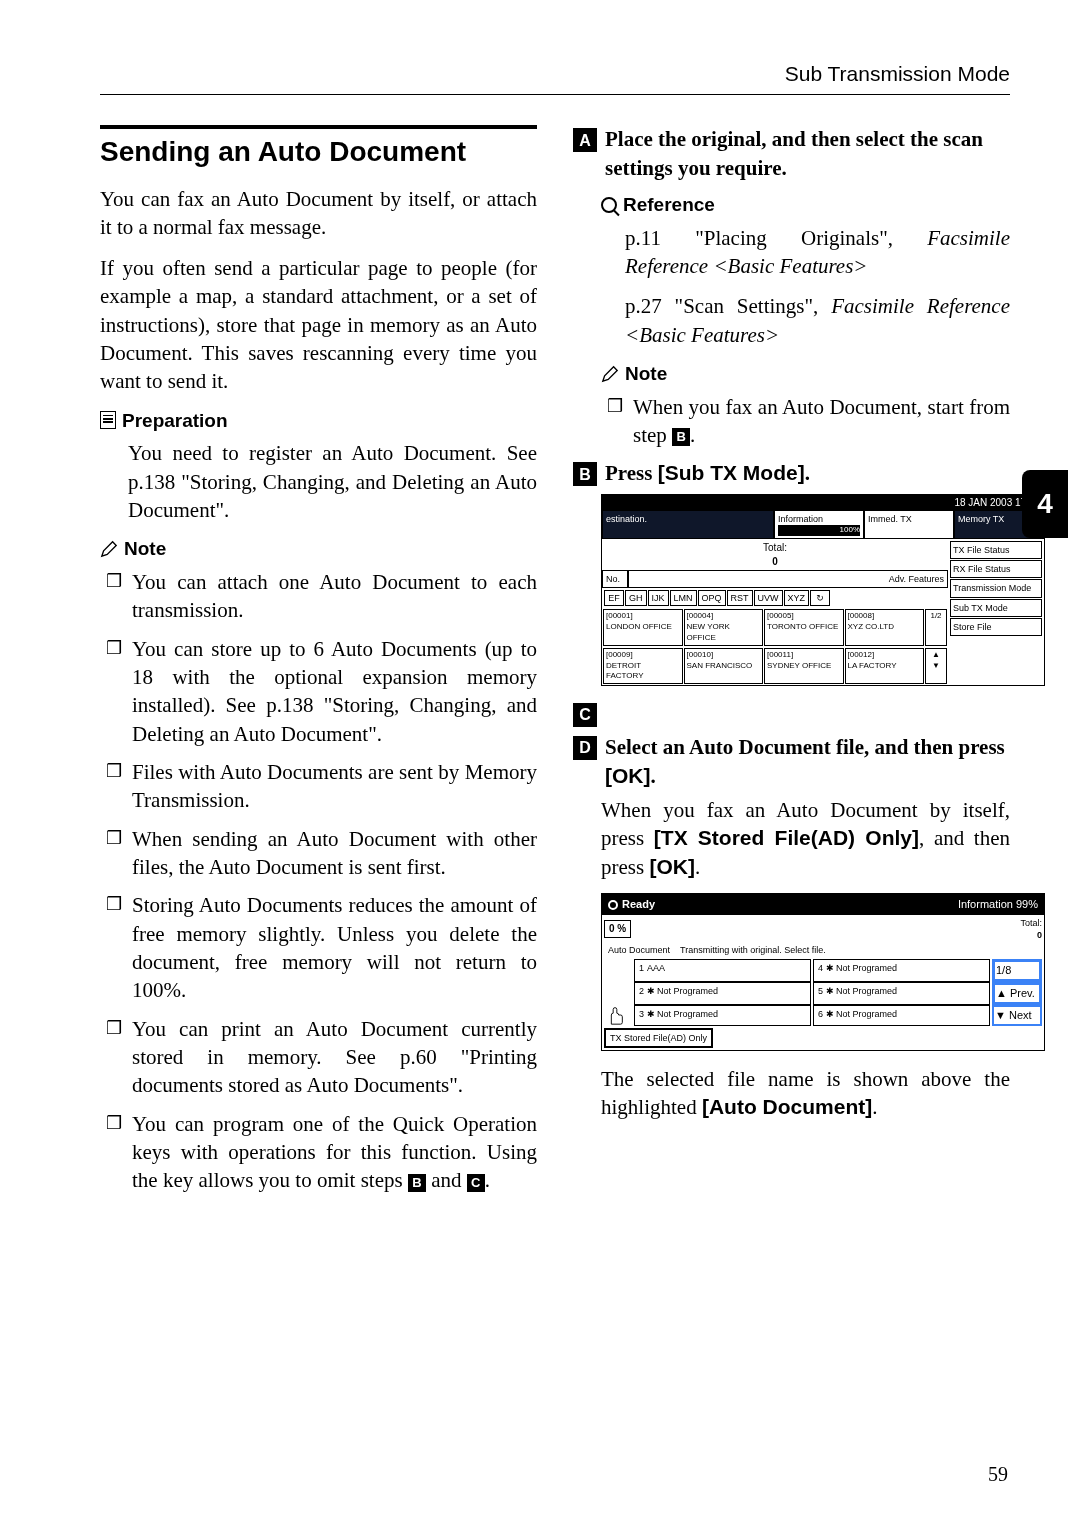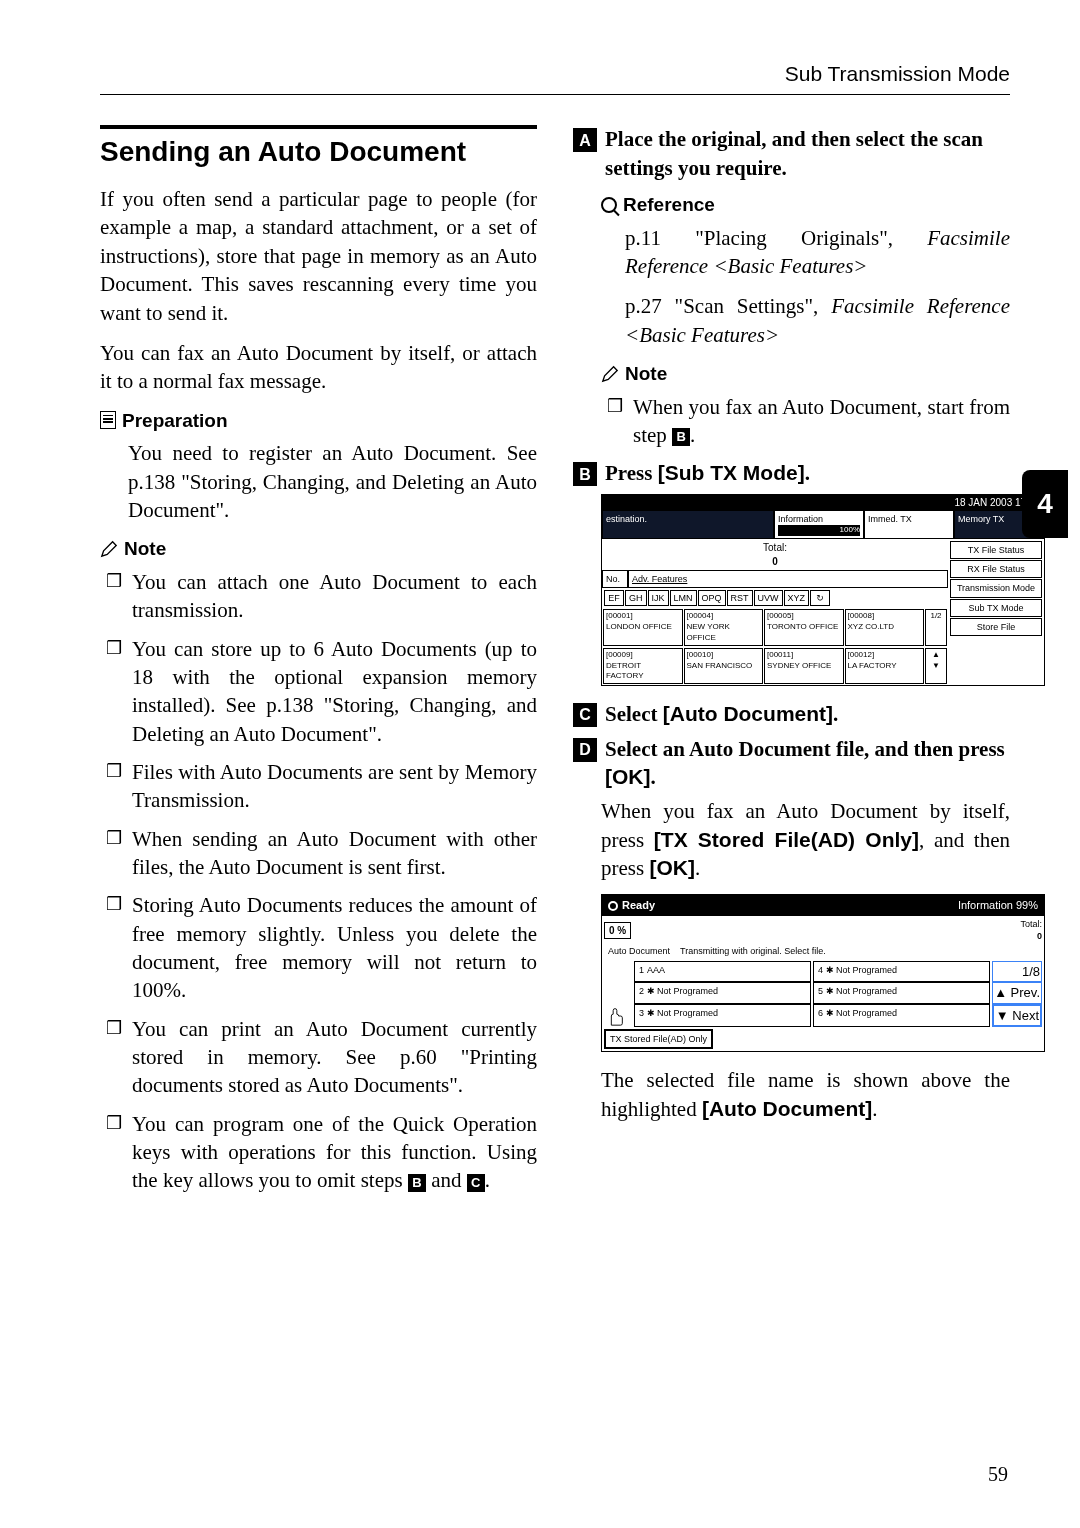--- a/index.html
+++ b/index.html
@@ -109,35 +109,35 @@
   .ss1-cell {
     border: 1px solid #000;
     padding: 2px 3px;
     flex: 1;
     font-size: 9px;
   }
   .ss1-dark { background: #0f172a; color: #fff; }
   .ss1-btns { display: flex; flex-wrap: wrap; gap: 1px; padding: 2px; }
   .ss1-key { border: 1px solid #000; padding: 1px 3px; font-size: 9px; min-width: 20px; text-align: center; }
   .ss1-side { display: flex; flex-direction: column; gap: 1px; padding: 2px; width: 96px; }
-  .ss1-side .btn { border: 1px solid #000; padding: 2px; text-align: center; font-size: 9px; }
+  .ss1-side .btn { border: 1px solid #000; padding: 2px; text-align: left; font-size: 9px; }
   .grid-dest { display: flex; gap: 1px; padding: 1px; flex: 1; }
   .dest-col { border: 1px solid #000; font-size: 8px; padding: 1px 2px; flex: 1; }
   .ss1-mid { display: flex; }
   .ss1-left { flex: 1; }
 
   .ss2-top { background: #000; color: #fff; display: flex; justify-content: space-between; padding: 3px 6px; font-size: 11px; align-items: center; }
   .ready-icon { width: 10px; height: 10px; border: 2px solid #fff; border-radius: 50%; display: inline-block; margin-right: 4px; vertical-align: middle; }
   .ss2-body { padding: 2px; }
   .ss2-row { display: flex; align-items: center; gap: 2px; margin-bottom: 1px; }
   .ss2-text { font-size: 9px; padding: 2px 4px; }
   .ss2-btnrow { display: flex; gap: 2px; }
   .ss2-btn { border: 1px solid #000; padding: 2px 4px; flex: 1; font-size: 9px; display: flex; gap: 3px; }
   .ss2-num { }
-  .ss2-side { width: 50px; border: 1px solid #3b82f6; font-size: 13px; text-align: right; padding: 1px; }
+  .ss2-side { width: 50px; border: 3px solid #3b82f6; font-size: 11px; text-align: left; padding: 1px; }
   .ss2-txonly { border: 2px solid #000; padding: 2px 4px; font-size: 9px; display: inline-block; margin-top: 2px; }
   .hand-icon { width: 22px; height: 22px; display: inline-block; }
 
   .side-tab {
     position: absolute;
     right: 12px;
     top: 470px;
     width: 46px;
     height: 68px;
     background: #000;
@@ -164,22 +164,22 @@
 </style>
 </head>
 <body>
 
 <div class="header-line">Sub Transmission Mode</div>
 
 <div class="columns">
 
   <div class="col">
     <div class="section-title">Sending an Auto Document</div>
+    <p>You can fax an Auto Document by itself, or attach it to a normal fax message.</p>
     <p>If you often send a particular page to people (for example a map, a standard attachment, or a set of instructions), store that page in memory as an Auto Document. This saves rescanning every time you want to send it.</p>
-    <p>You can fax an Auto Document by itself, or attach it to a normal fax message.</p>
 
     <div class="prep-head">
       <span class="icon-doc"></span>
       <span>Preparation</span>
     </div>
     <div class="indent">You need to register an Auto Document. See p.138 "Storing, Changing, and Deleting an Auto Document".</div>
 
     <div class="note-head">
       <svg class="icon-pencil" viewBox="0 0 20 20">
           <path d="M2 18 L4 12 L14 2 L18 6 L8 16 Z" fill="none" stroke="#000" stroke-width="1.5"></path>
@@ -249,21 +249,21 @@
         <div class="ss1-cell ss1-dark">Memory TX</div>
       </div>
       <div class="ss1-mid">
         <div class="ss1-left">
           <div style="text-align:center;padding:2px;">
             <span>Total:</span><br>
             <b>0</b>
           </div>
           <div class="ss1-row">
             <div class="ss1-cell" style="flex:0 0 26px;">No.</div>
-            <div class="ss1-cell" style="flex:1;text-align:left;text-decoration:underline;">Adv. Features</div>
+            <div class="ss1-cell" style="flex:1;text-align:right;">Adv. Features</div>
           </div>
           <div class="ss1-btns">
             <div class="ss1-key">EF</div>
             <div class="ss1-key">GH</div>
             <div class="ss1-key">IJK</div>
             <div class="ss1-key">LMN</div>
             <div class="ss1-key">OPQ</div>
             <div class="ss1-key">RST</div>
             <div class="ss1-key">UVW</div>
             <div class="ss1-key">XYZ</div>
@@ -289,23 +289,20 @@
           <div class="btn">RX File Status</div>
           <div class="btn">Transmission Mode</div>
           <div class="btn">Sub TX Mode</div>
           <div class="btn">Store File</div>
         </div>
       </div>
     </div>
 
     <div class="step">
       <span class="step-num">C</span>
-      <div class="step-text">
-        <span>Select </span><span class="sans-bold">[Auto Document]</span><span>.</span>
-      </div>
     </div>
 
     <div class="step">
       <span class="step-num">D</span>
       <div class="step-text">
         <span>Select an Auto Document file, and then press </span><span class="sans-bold">[OK]</span><span>.</span>
       </div>
     </div>
     <div class="indent">
       <span>When you fax an Auto Document by itself, press </span><span class="sans-bold">[TX Stored File(AD) Only]</span><span>, and then press </span><span class="sans-bold">[OK]</span><span>.</span>

